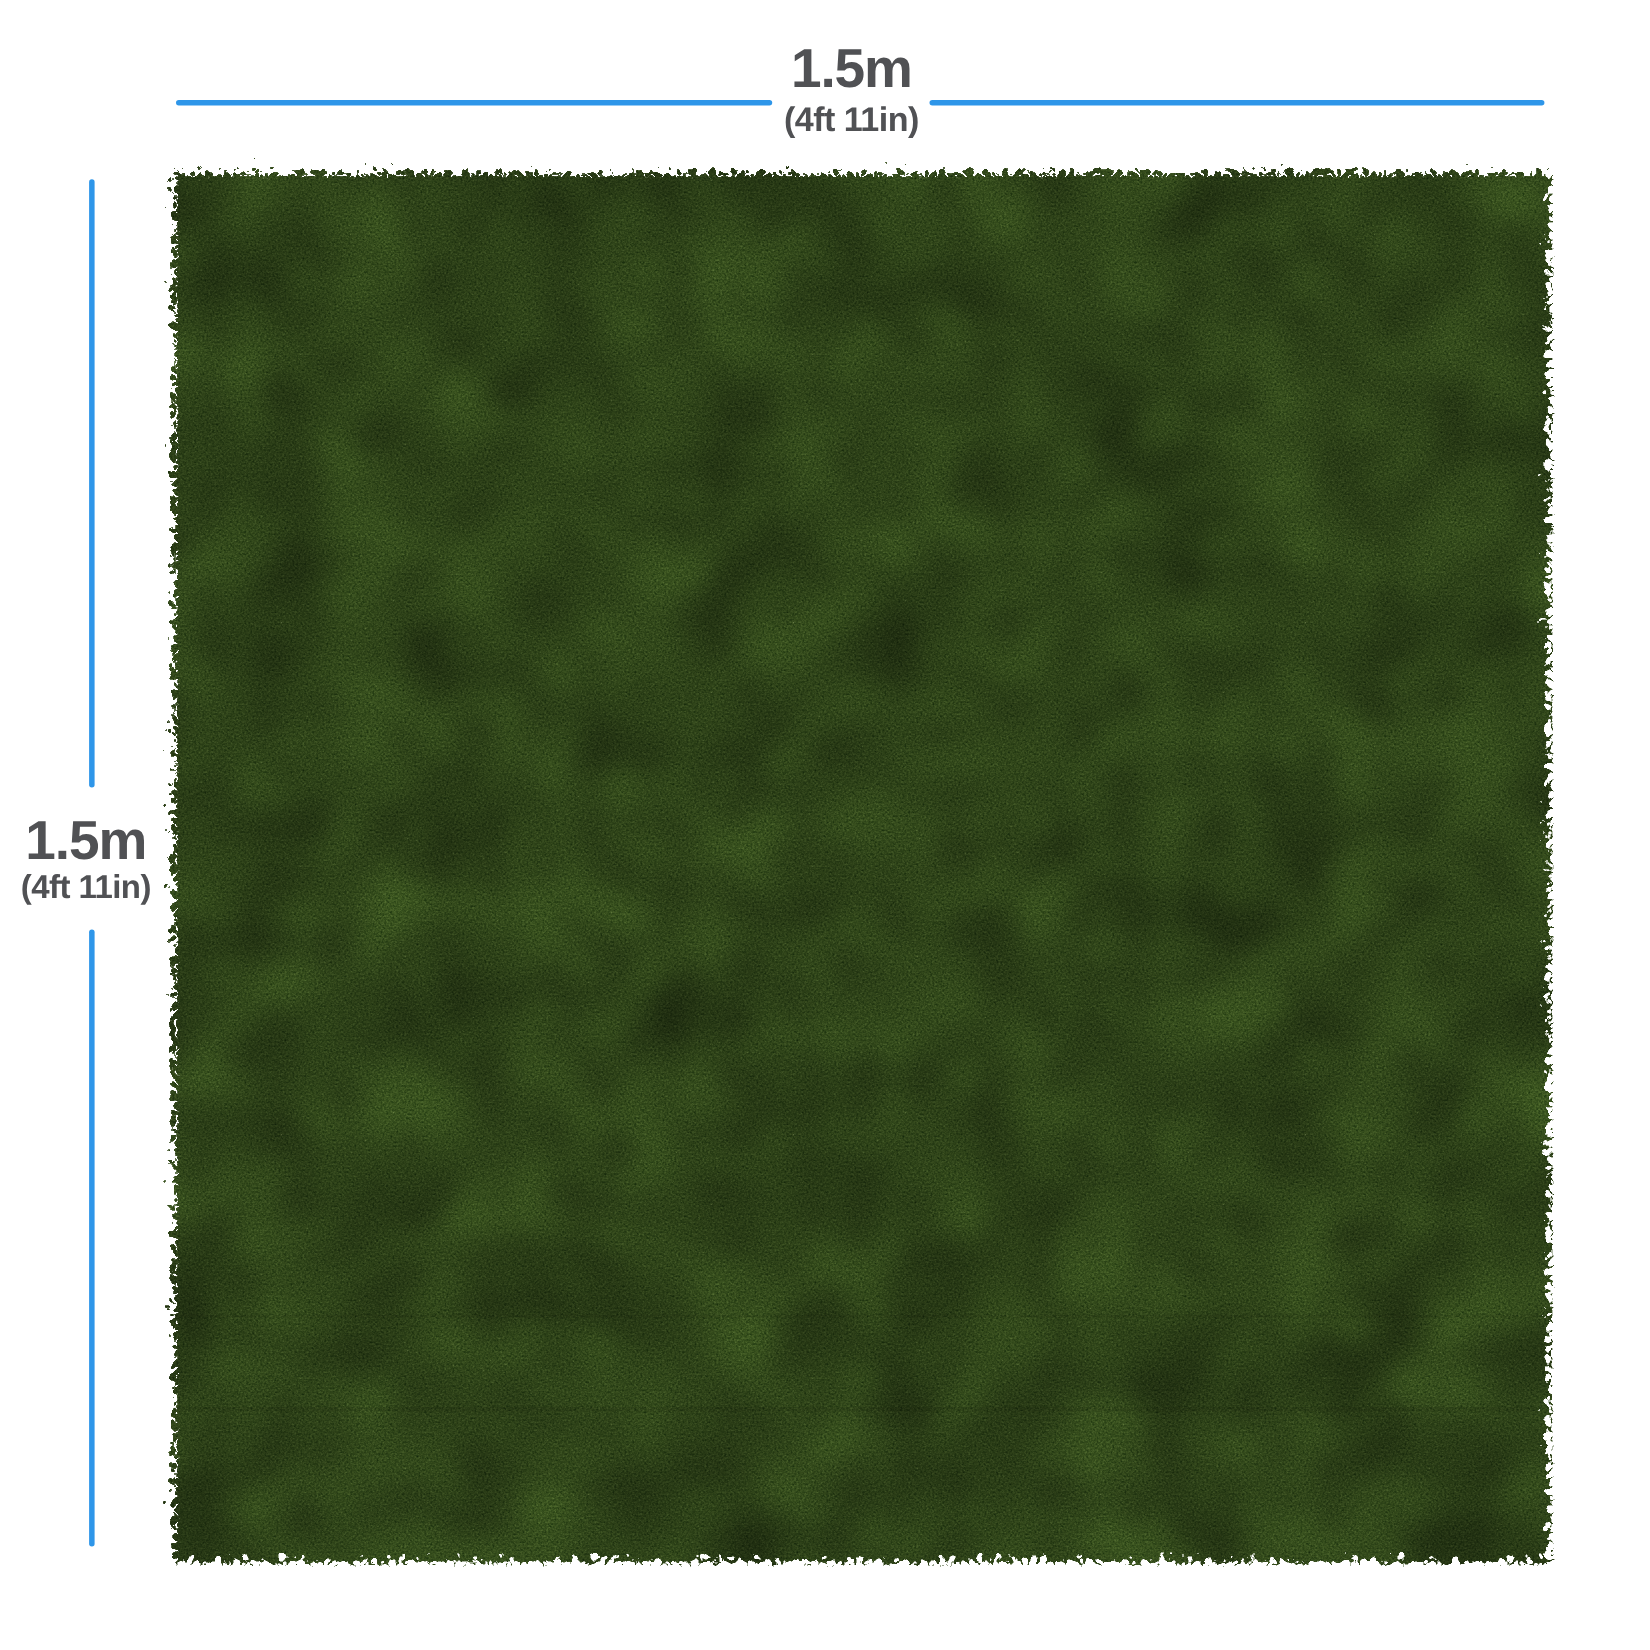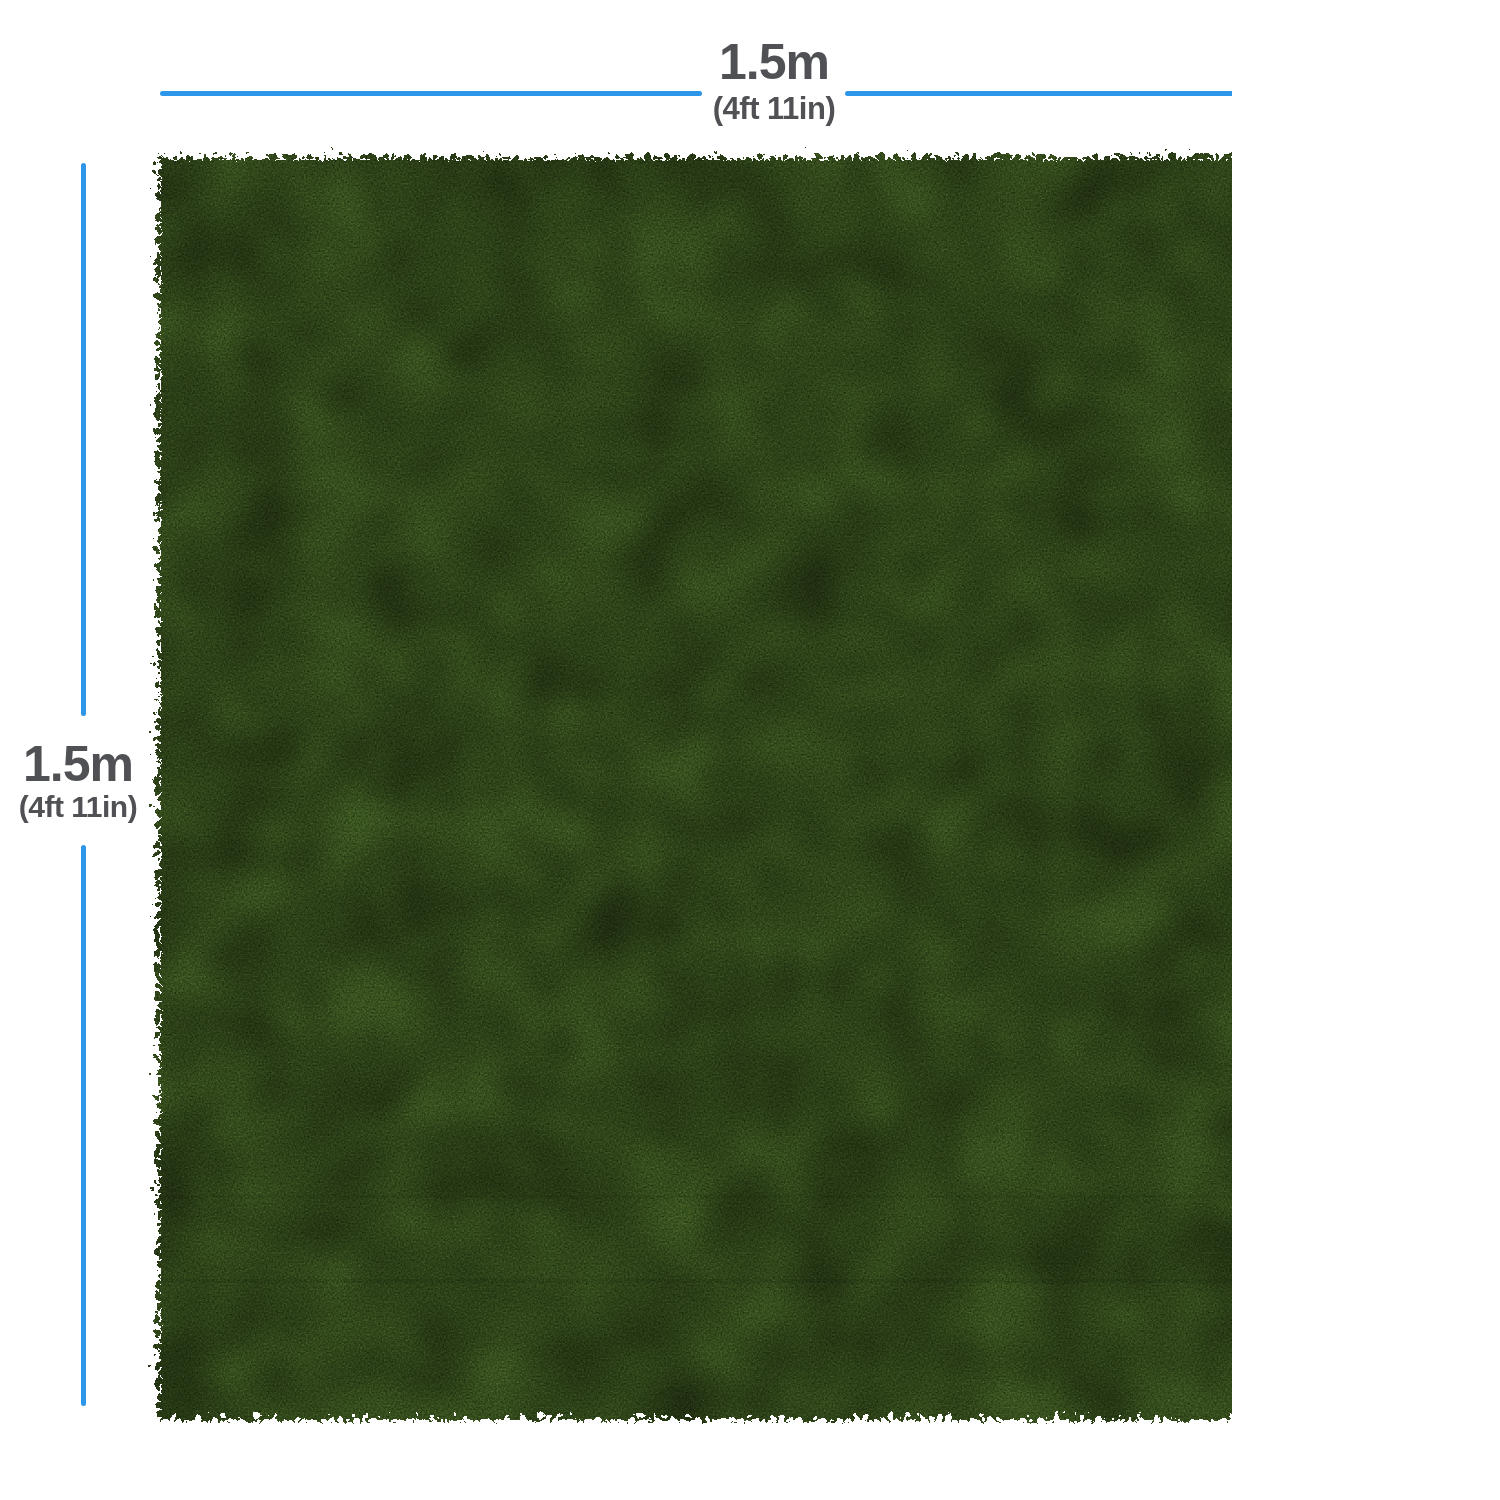--- a/index.html
+++ b/index.html
@@ -1,18 +1,18 @@
 <!DOCTYPE html>
 <html style="--background: #ffffff; --dimension-line-color: #2e96e9; --label-color: #505154; --grass-base: #4a6530; --grass-dark: #273c17; --grass-light: #7f9c4e;"><head>
 <meta charset="utf-8">
 <style>
   html, body { margin: 0; padding: 0; }
   .canvas {
     position: relative;
-    width: 1232px;
+    width: 1500px;
     height: 1500px;
     background: var(--background, #ffffff);
     font-family: "Liberation Sans", sans-serif;
     overflow: hidden;
   }
   .turf-svg {
     position: absolute;
     left: 128px;
     top: 127px;
     width: 1300px;

